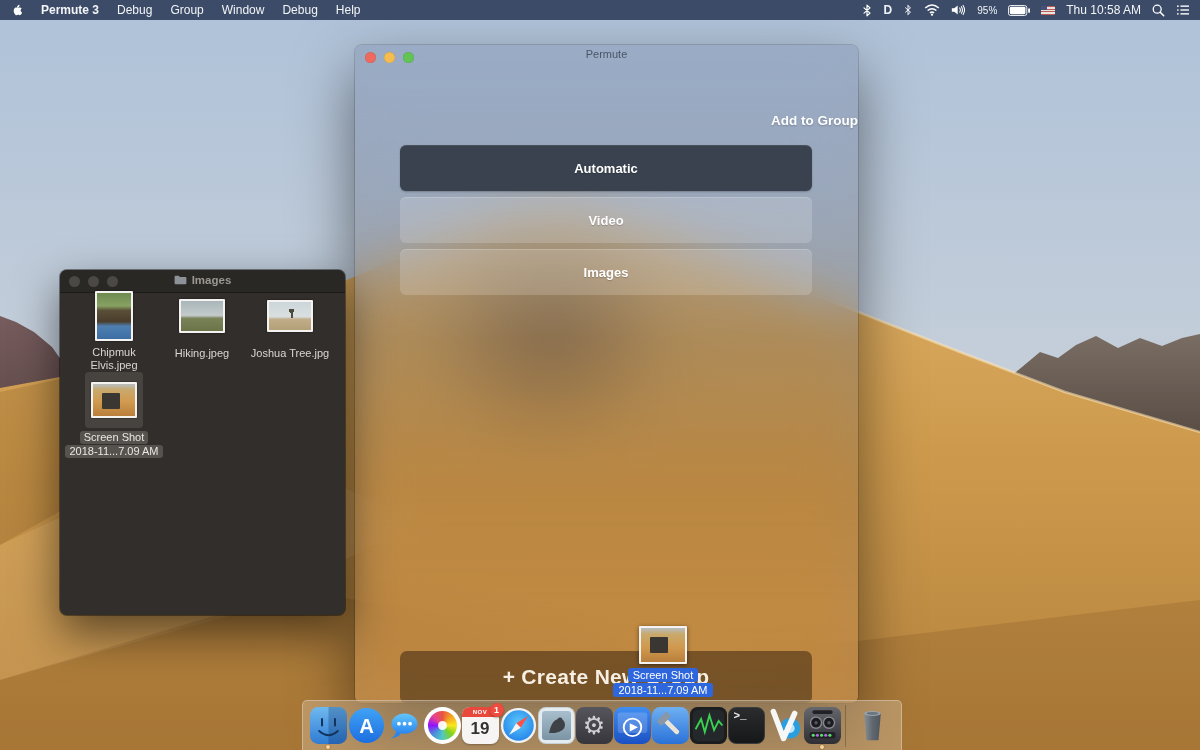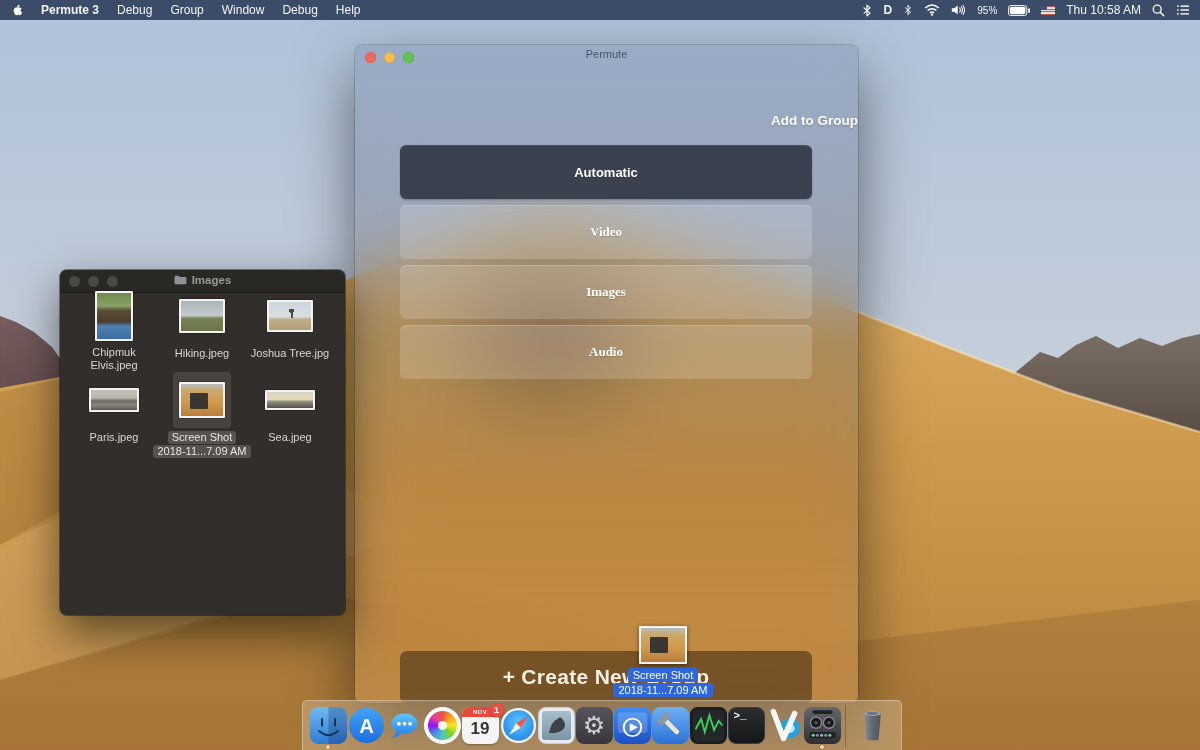--- a/index.html
+++ b/index.html
@@ -35,25 +35,25 @@
     box-shadow:0 25px 60px rgba(0,0,0,.5),0 0 0 1px rgba(0,0,0,.15);}
   .p-titlebar{position:absolute;top:0;left:0;right:0;height:20px;}
   .lights{position:absolute;left:10px;top:7px;display:flex;gap:8px;}
   .light{width:11px;height:11px;border-radius:50%;box-shadow:inset 0 0 1px rgba(0,0,0,.3);}
   .l-red{background:#ee6a5e;} .l-yellow{background:#f5bd4f;} .l-green{background:#61c454;}
   .p-title{position:absolute;top:3px;left:0;right:0;text-align:center;
     font-size:11px;color:rgba(52,60,74,.78);}
   .p-heading{position:absolute;top:68px;left:0;right:0;text-align:right;
     font-size:13.5px;font-weight:bold;color:#fff;text-shadow:0 1px 2px rgba(0,0,0,.22);margin-left:8px;}
   .p-buttons{position:absolute;top:100px;left:45px;width:412px;}
-  .pbtn{height:54px;border-radius:6px;margin-bottom:6px;display:flex;align-items:center;
+  .pbtn{height:46px;border-radius:6px;margin-bottom:6px;display:flex;align-items:center;
     justify-content:center;font-size:13px;font-weight:bold;color:#fff;cursor:default;
     text-shadow:0 1px 1px rgba(0,0,0,.2);}
   .pbtn-dark{background:#39424e;box-shadow:inset 0 1px 0 rgba(255,255,255,.09),0 1px 2px rgba(0,0,0,.25);}
-  .pbtn-light{background:rgba(255,255,255,.17);box-shadow:inset 0 1px 0 rgba(255,255,255,.18);font-family:Liberation Serif, serif;}
+  .pbtn-light{background:rgba(255,255,255,.17);box-shadow:inset 0 1px 0 rgba(255,255,255,.18);}
   .p-create{position:absolute;left:45px;width:412px;bottom:0;height:52px;border-radius:7px 7px 6px 6px;
     background:rgba(48,30,11,.5);display:flex;align-items:center;justify-content:center;
     font-size:21px;font-weight:600;color:#f6efe2;letter-spacing:.3px;}
 
   
   .fwindow{position:absolute;left:60px;top:270px;width:285px;height:345px;z-index:20;
     background:#312e2b;border-radius:7px;box-shadow:0 18px 45px rgba(0,0,0,.55),0 0 0 1px rgba(0,0,0,.4);}
   .f-titlebar{position:absolute;top:0;left:0;right:0;height:22px;background:#2a2825;
     border-radius:7px 7px 0 0;border-bottom:1px solid #1d1b19;}
   .f-lights{position:absolute;left:9px;top:6px;display:flex;gap:8px;}
@@ -248,21 +248,20 @@
         <span class="light l-yellow"></span>
         <span class="light l-green"></span>
       </div>
       <div class="p-title">Permute</div>
     </div>
     <div class="p-heading">Add to Group</div>
     <div class="p-buttons">
       <div class="pbtn pbtn-dark">Automatic</div>
       <div class="pbtn pbtn-light">Video</div>
       <div class="pbtn pbtn-light">Images</div>
-      <div class="pbtn pbtn-light">Audio</div>
     </div>
     <div class="p-create">+ Create New Group</div>
   </div>
 
   <div class="fwindow">
     <div class="f-titlebar">
       <div class="f-lights">
         <span class="f-light"></span>
         <span class="f-light"></span>
         <span class="f-light"></span>
@@ -293,50 +292,34 @@
           </div>
         <div class="flabel">Hiking.jpeg</div>
       </div>
       <div class="fitem">
         <div class="fthumb-wrap">
             <div class="fthumb">
               <div class="img img-joshua"></div>
             </div>
           </div>
         <div class="flabel">Joshua Tree.jpg</div>
-      </div>
-      <div class="fitem">
-        <div class="fthumb-wrap">
-            <div class="fthumb">
-              <div class="img img-paris"></div>
-            </div>
-          </div>
-        <div class="flabel">Paris.jpeg</div>
       </div>
       <div class="fitem">
         <div class="fthumb-wrap">
             <div class="fsel-box">
               <div class="fthumb">
                 <div class="img img-shot"></div>
               </div>
             </div>
           </div>
         <div class="fsel-label">
           <span>Screen Shot</span>
           <span>2018-11...7.09 AM</span>
         </div>
       </div>
-      <div class="fitem">
-        <div class="fthumb-wrap">
-            <div class="fthumb">
-              <div class="img img-sea"></div>
-            </div>
-          </div>
-        <div class="flabel">Sea.jpeg</div>
-      </div>
     </div>
   </div>
 
   <div class="dragitem">
     <div class="drag-thumb">
         <div class="img img-shot" style="width:44px;height:34px;"></div>
       </div>
     <div class="drag-labels">
       <span>Screen Shot</span>
       <span>2018-11...7.09 AM</span>

